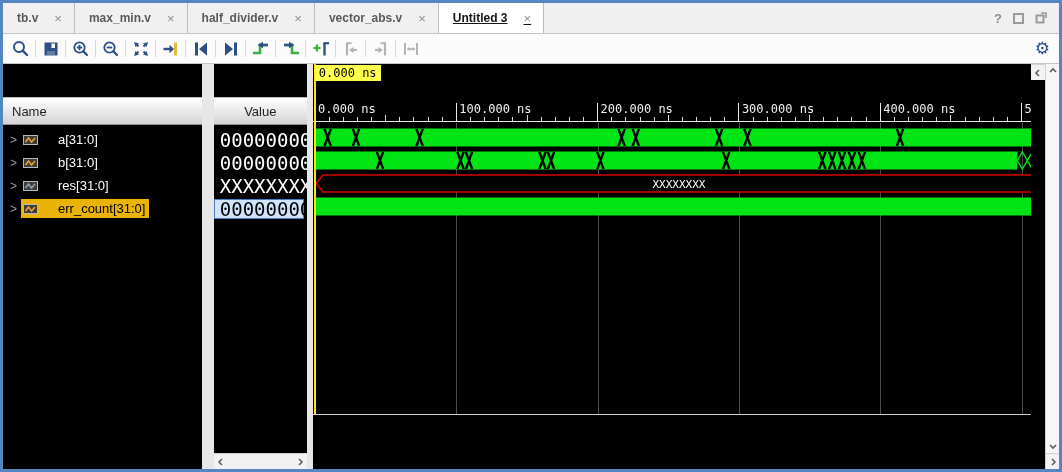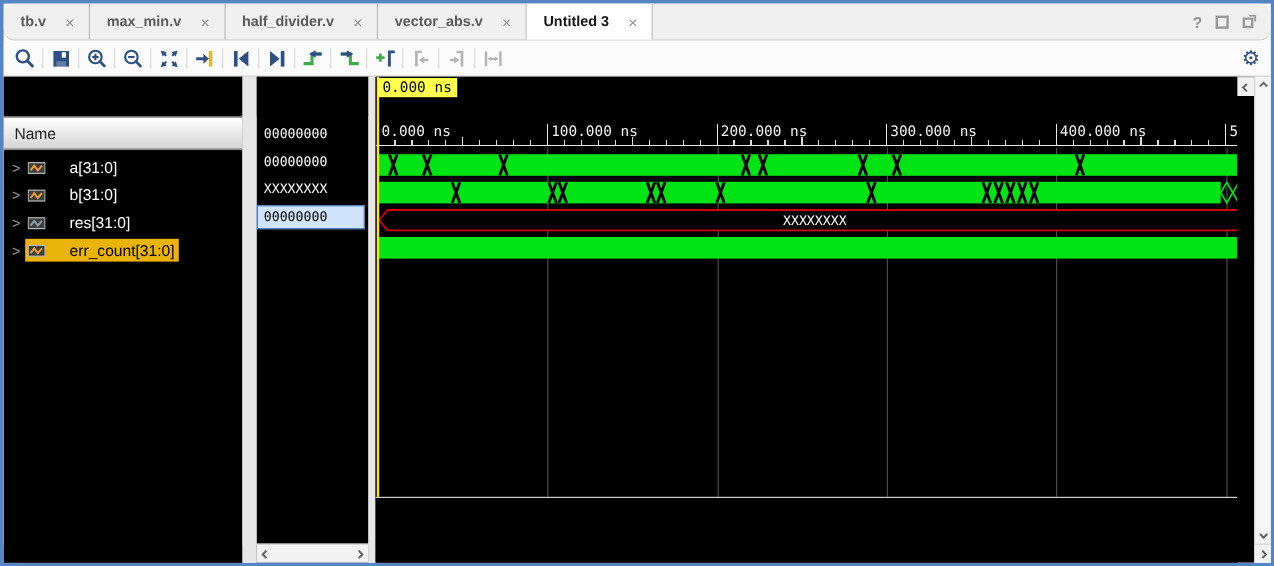--- a/index.html
+++ b/index.html
@@ -1,23 +1,23 @@
 <!DOCTYPE html>
 <html><head>
 <meta charset="utf-8">
 <style>
   html,body{margin:0;padding:0;background:#ffffff;}
   .window{position:relative;width:1062px;height:472px;box-sizing:border-box;border:3px solid #5585c2;
           background:#fff;font-family:"Liberation Sans",sans-serif;overflow:hidden;}
   
-  .tabbar{height:30px;background:#f0f0f0;border-bottom:1px solid #c6c6c6;display:flex;align-items:stretch;border-radius:10px;}
+  .tabbar{height:30px;background:#f0f0f0;border-bottom:1px solid #c6c6c6;display:flex;align-items:stretch;}
   .tabs{display:flex;align-items:stretch;}
   .tab{display:flex;align-items:center;gap:16px;padding:0 12px 0 14px;border-right:1px solid #bdbdbd;
        color:#5a5a5a;font-size:12px;font-weight:bold;cursor:default;white-space:nowrap;}
-  .tab.active{background:#ffffff;color:#141414;}
+  .tab.active{background:#ffffff;color:#141414;text-decoration:underline;}
   .tab .close{color:#8d8d8d;font-weight:normal;font-size:13px;}
   .tabbar-right{margin-left:auto;display:flex;align-items:center;gap:11px;padding-right:12px;}
   .helpq{color:#8f8f8f;font-size:13px;font-weight:bold;}
   .winbox{width:11px;height:11px;border:2px solid #9a9a9a;box-sizing:border-box;}
   
   .toolbar{height:29px;background:#fbfbfb;border-bottom:1px solid #c6c6c6;display:flex;align-items:center;padding-left:5px;}
   .tbtn{width:25px;height:24px;display:flex;align-items:center;justify-content:center;}
   .tsep{width:1px;height:17px;background:#d9d9d9;margin:0 2px;}
   .toolbar-right{margin-left:auto;padding-right:9px;display:flex;align-items:center;}
   .gear{color:#2d4f85;font-size:17px;line-height:17px;}
@@ -32,21 +32,21 @@
   .panel-spacer{height:33px;background:#000;flex:none;}
   .col-header{height:26px;flex:none;background:linear-gradient(#ffffff,#d4d4d4);border-top:1px solid #bdbdbd;
               border-bottom:1px solid #8f8f8f;color:#1f1f1f;font-weight:normal;font-size:13px;display:flex;align-items:center;}
   .col-header.nm{padding-left:9px;}
   .col-header.vl{justify-content:center;}
   .rows{padding-top:3px;flex:1;}
   .sig-row{height:23px;display:flex;align-items:center;color:#fff;font-size:13px;}
   .chev{color:#9a9a9a;font-size:12px;margin:0 4px 0 7px;}
   .nsel{display:flex;align-items:center;gap:20px;padding:2px 4px 2px 2px;}
   .nsel.selected{background:#eab308;color:#000;}
-  .val-row{height:23px;display:flex;align-items:center;font-family:"DejaVu Sans Mono",monospace;font-size:11px;color:#fff;}
+  .val-row{height:23px;display:flex;align-items:center;font-family:"DejaVu Sans Mono",monospace;font-size:19px;color:#fff;}
   .val-cell{padding-left:6px;}
   .val-cell.selected{background:#cfe3fa;color:#000;border:1px solid #4d7dbe;width:90px;height:20px;
                      box-sizing:border-box;display:flex;align-items:center;padding-left:5px;}
   
   .wave-body{position:relative;flex:1;background:#000;overflow:hidden;}
   .cursor-box{position:absolute;left:2px;top:1px;z-index:7;background:#ffff4d;color:#000;
               font-family:"DejaVu Sans Mono",monospace;font-size:12px;height:16px;line-height:16px;padding:0 4px;}
   .rulerwrap{position:absolute;left:0;top:33px;z-index:2;}
   .grid{position:absolute;top:59px;height:291px;width:1px;background:#4b4b4b;z-index:0;}
   .cursorline{position:absolute;top:0;left:1px;width:2px;height:350px;background:#ffe900;z-index:6;}
@@ -282,20 +282,21 @@
             </span>
           </div>
         </div>
       <div class="name-bottom"></div>
     </div>
 
     <div class="gap1"></div>
 
     <div class="value-panel">
       <div class="panel-spacer"></div>
+      <div class="col-header vl">Value</div>
       <div class="rows" id="valueRows">
           <div class="val-row">
             <span class="val-cell">00000000</span>
           </div>
           <div class="val-row">
             <span class="val-cell">00000000</span>
           </div>
           <div class="val-row">
             <span class="val-cell">XXXXXXXX</span>
           </div>

